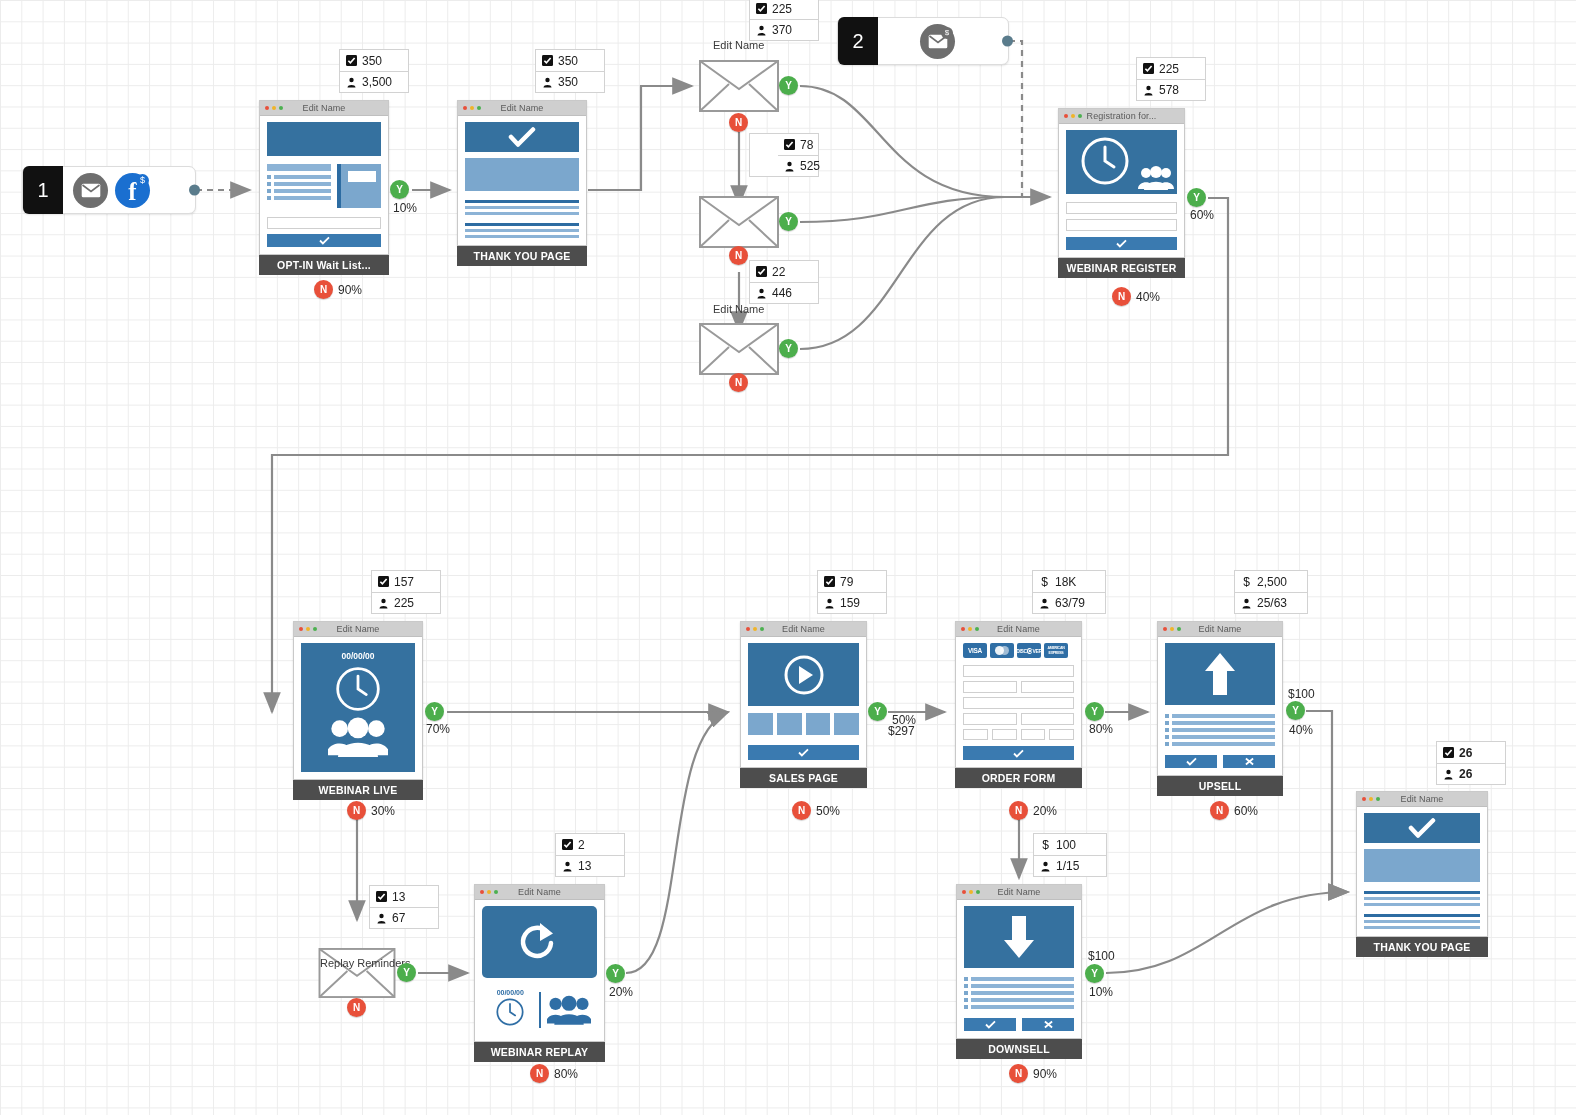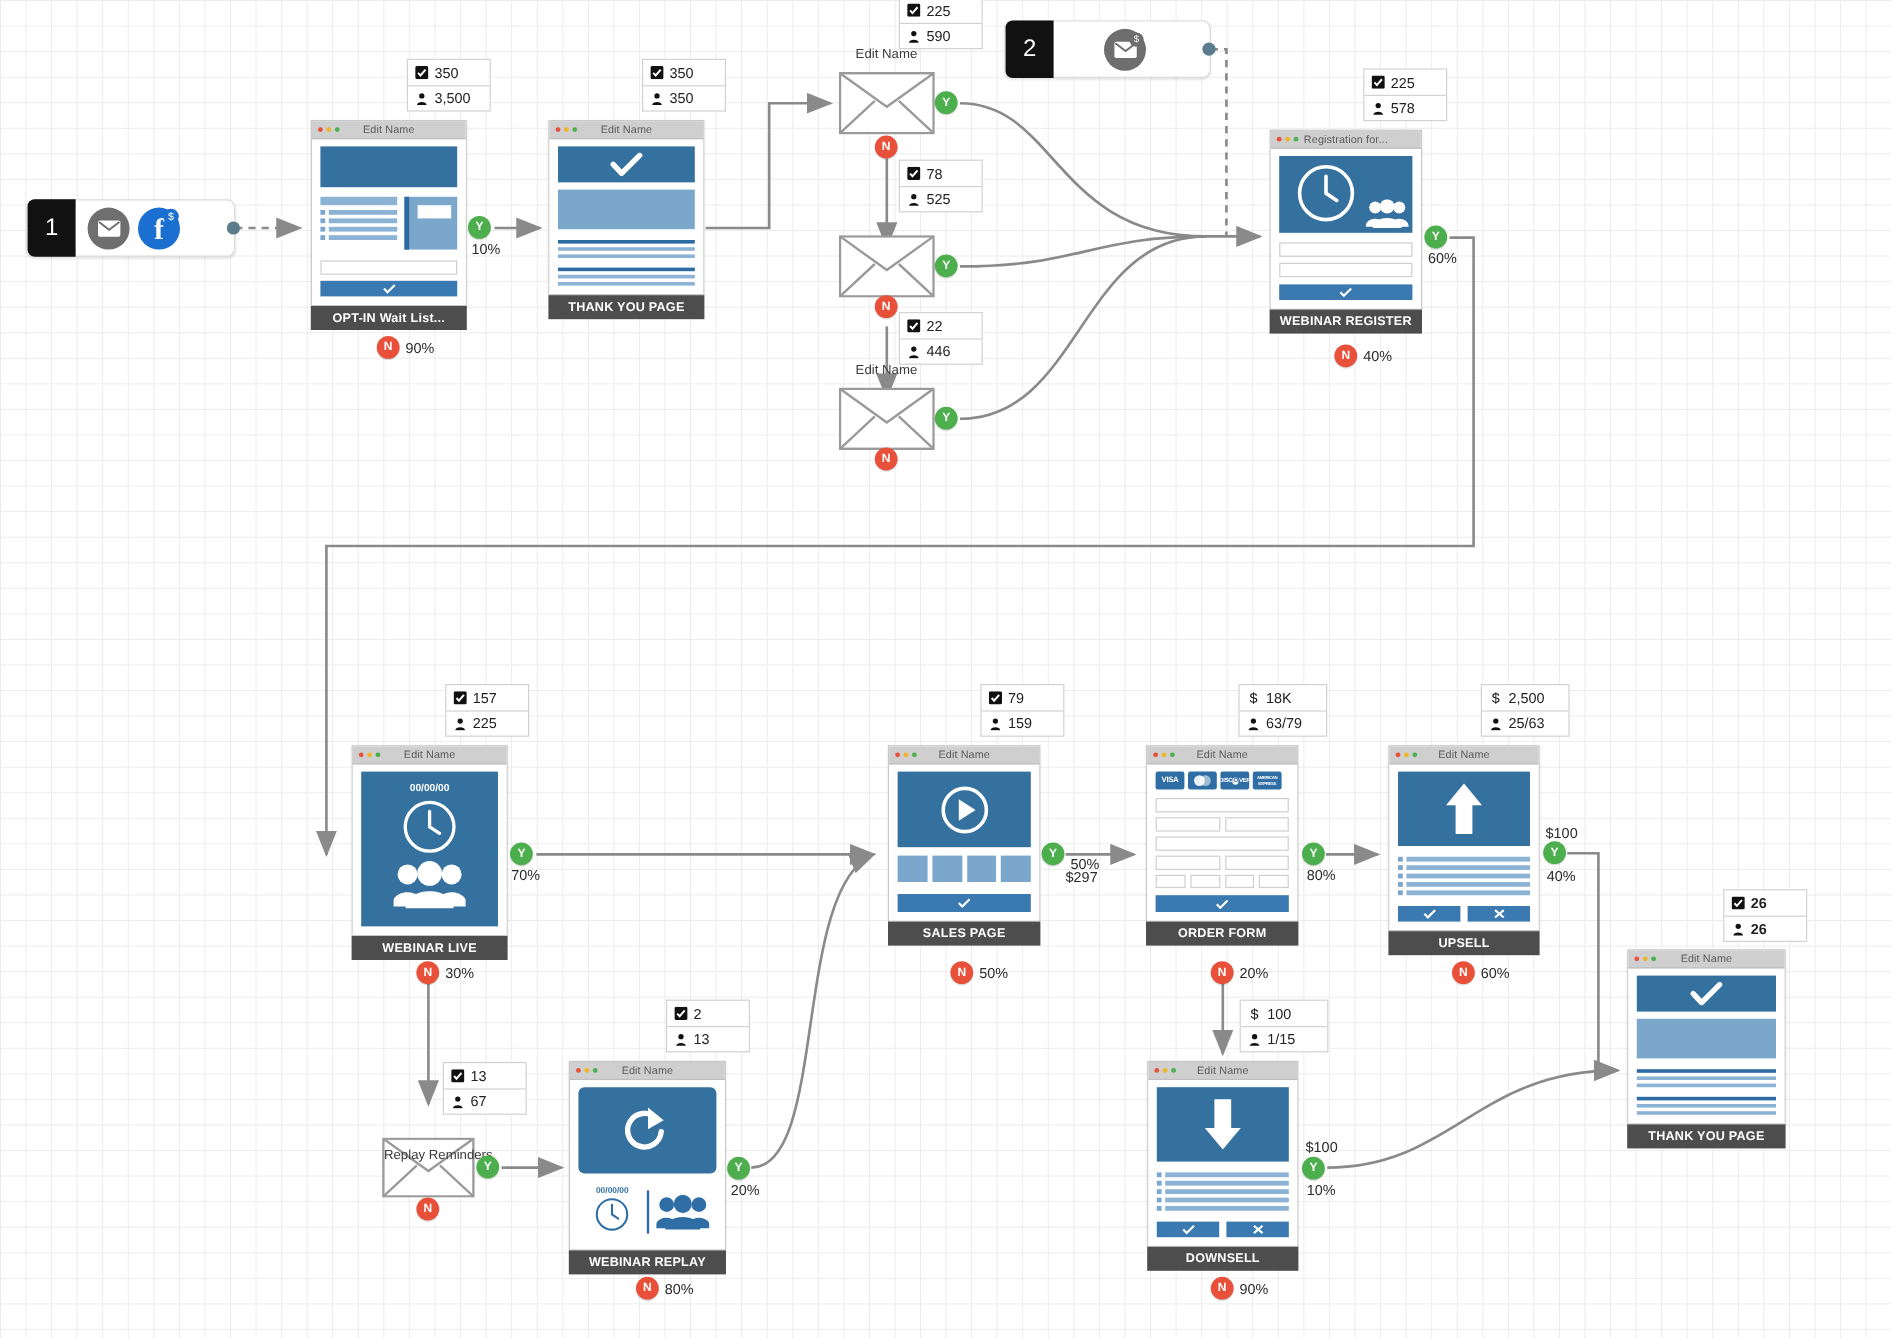--- a/index.html
+++ b/index.html
@@ -341,35 +341,35 @@
         </span>
       <span>225</span>
     </div>
     <div class="row">
       <span class="ic">
           <svg viewBox="0 0 12 12">
             <circle cx="6" cy="3.2" r="2.4" fill="#111"></circle>
             <path d="M1.6,11.5 C1.6,7.9 10.4,7.9 10.4,11.5 Z" fill="#111"></path>
           </svg>
         </span>
-      <span>590</span>
+      <span>370</span>
     </div>
   </div>
   <div class="envlabel" style="left:713px; top:39px;">Edit Name</div>
   <div class="env" style="left:699px; top:60px;">
     <svg width="80" height="52" viewBox="0 0 80 52">
       <rect x="1" y="1" width="78" height="50" fill="#fff" stroke="#9a9a9a" stroke-width="2"></rect>
       <path d="M1,1 L40,29 L79,1" fill="none" stroke="#9a9a9a" stroke-width="2"></path>
       <path d="M1,51 L30,24 M79,51 L50,24" fill="none" stroke="#9a9a9a" stroke-width="2"></path>
     </svg>
   </div>
   <span class="badge y" style="position:absolute; left:779px; top:76px; z-index:5;">Y</span>
   <span class="badge n" style="position:absolute; left:729px; top:113px; z-index:5;">N</span>
 
-  <div class="stats" style="left:749px; top:133px;">
+  <div class="stats" style="left:749px; top:133px;padding-left:28px;">
     <div class="row">
       <span class="ic">
           <svg viewBox="0 0 12 12">
             <rect width="12" height="12" rx="1.5" fill="#111"></rect>
             <path d="M2.6,6.2 L4.8,8.6 L9.4,3.3" stroke="#fff" stroke-width="1.8" fill="none"></path>
           </svg>
         </span>
       <span>78</span>
     </div>
     <div class="row">

